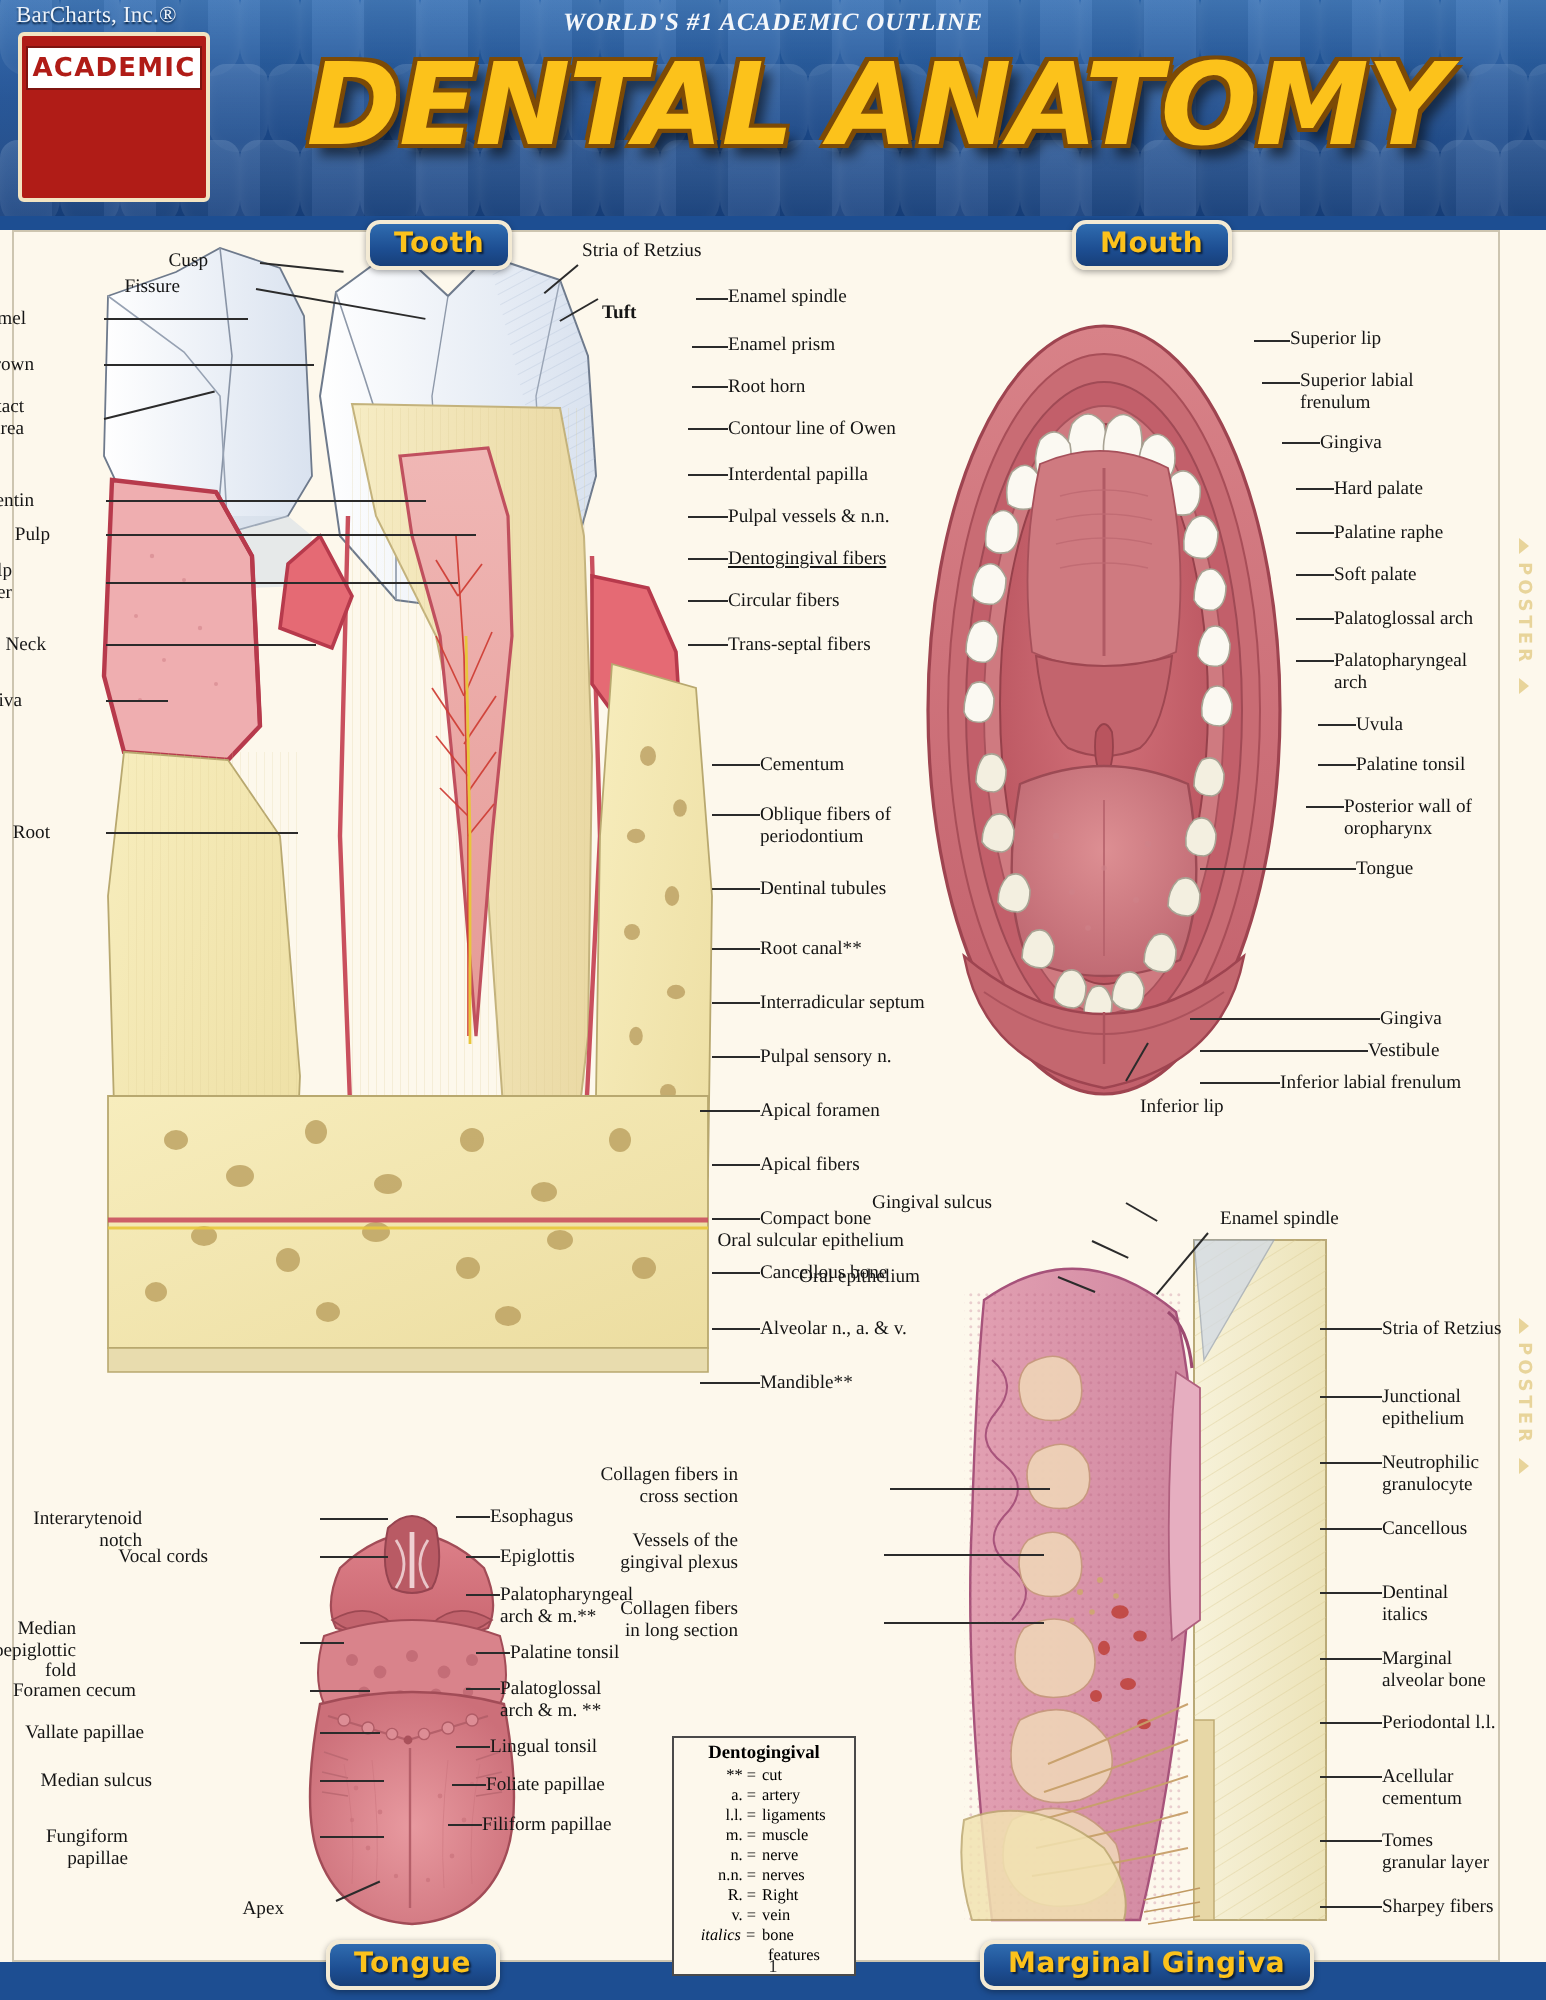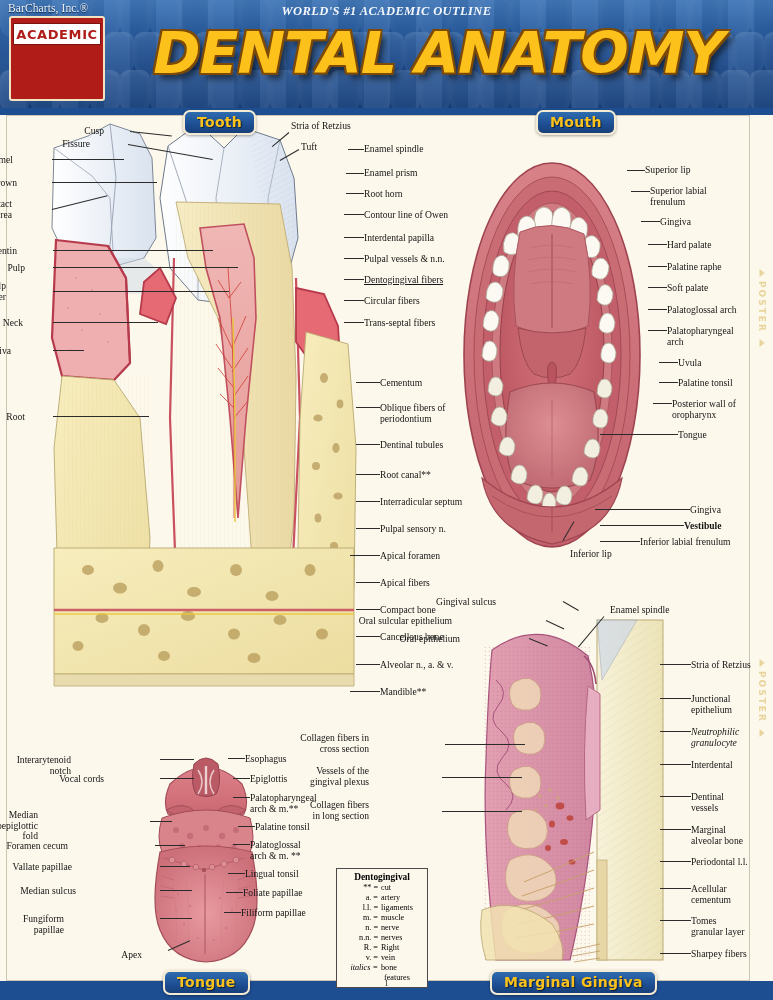--- a/index.html
+++ b/index.html
@@ -700,21 +700,21 @@
 chamber</div>
       <div class="lead" style="left: 53px; top: 291px; width: 176px;"></div>
       <div class="lbl r" style="left: auto; top: 318px; right: 750px;">Neck</div>
       <div class="lead" style="left: 53px; top: 322px; width: 105px;"></div>
       <div class="lbl r" style="left: auto; top: 346px; right: 762px;">Gingiva</div>
       <div class="lead" style="left: 53px; top: 350px; width: 31px;"></div>
       <div class="lbl r" style="left: auto; top: 412px; right: 748px;">Root</div>
       <div class="lead" style="left: 53px; top: 416px; width: 96px;"></div>
       <div class="lbl c" style="left: 291px; top: 121px;">Stria of Retzius</div>
       <div class="lead" style="left: 289px; top: 132px; width: 22px; transform: rotate(140deg);"></div>
-      <div class="lbl c" style="left: 301px; top: 142px;">Tuft</div>
+      <div class="lbl c" style="left: 301px; top: 152px; font-weight: bold;">Tuft</div>
       <div class="lead" style="left: 299px; top: 149px; width: 22px; transform: rotate(150deg);"></div>
       <div class="lbl" style="left: 364px; top: 144px;">Enamel spindle</div>
       <div class="lead" style="left: 348px; top: 149px; width: 16px;"></div>
       <div class="lbl" style="left: 364px; top: 168px;">Enamel prism</div>
       <div class="lead" style="left: 346px; top: 173px; width: 18px;"></div>
       <div class="lbl" style="left: 364px; top: 189px;">Root horn</div>
       <div class="lead" style="left: 346px; top: 193px; width: 18px;"></div>
       <div class="lbl" style="left: 364px; top: 210px;">Contour line of Owen</div>
       <div class="lead" style="left: 344px; top: 214px; width: 20px;"></div>
       <div class="lbl" style="left: 364px; top: 233px;">Interdental papilla</div>
@@ -774,21 +774,21 @@
       <div class="lead" style="left: 659px; top: 362px; width: 19px;"></div>
       <div class="lbl" style="left: 678px; top: 378px;">Palatine tonsil</div>
       <div class="lead" style="left: 659px; top: 382px; width: 19px;"></div>
       <div class="lbl" style="left: 672px; top: 399px;">Posterior wall of
 oropharynx</div>
       <div class="lead" style="left: 653px; top: 403px; width: 19px;"></div>
       <div class="lbl" style="left: 678px; top: 430px;">Tongue</div>
       <div class="lead" style="left: 600px; top: 434px; width: 78px;"></div>
       <div class="lbl" style="left: 690px; top: 505px;">Gingiva</div>
       <div class="lead" style="left: 595px; top: 509px; width: 95px;"></div>
-      <div class="lbl" style="left: 684px; top: 521px; font-weight: bold;">Vestibule</div>
+      <div class="lbl" style="left: 684px; top: 521px;">Vestibule</div>
       <div class="lead" style="left: 600px; top: 525px; width: 84px;"></div>
       <div class="lbl" style="left: 640px; top: 537px;">Inferior labial frenulum</div>
       <div class="lead" style="left: 600px; top: 541px; width: 40px;"></div>
       <div class="lbl" style="left: 570px; top: 549px;">Inferior lip</div>
       <div class="lead" style="left: 563px; top: 540px; width: 22px; transform: rotate(-60deg);"></div>
       <div class="lbl r" style="left: auto; top: 755px; right: 702px;">Interarytenoid notch</div>
       <div class="lead" style="left: 160px; top: 759px; width: 34px;"></div>
       <div class="lbl r" style="left: auto; top: 774px; right: 669px;">Vocal cords</div>
       <div class="lead" style="left: 160px; top: 778px; width: 34px;"></div>
       <div class="lbl r" style="left: auto; top: 810px; right: 735px;">Median
@@ -837,27 +837,27 @@
       <div class="lbl r" style="left: auto; top: 800px; right: 404px;">Collagen fibers
 in long section</div>
       <div class="lead" style="left: 442px; top: 811px; width: 80px;"></div>
       <div class="lbl" style="left: 610px; top: 605px;">Enamel spindle</div>
       <div class="lead" style="left: 604px; top: 616px; width: 40px; transform: rotate(130deg);"></div>
       <div class="lbl" style="left: 691px; top: 660px;">Stria of Retzius</div>
       <div class="lead" style="left: 660px; top: 664px; width: 31px;"></div>
       <div class="lbl" style="left: 691px; top: 694px;">Junctional
 epithelium</div>
       <div class="lead" style="left: 660px; top: 698px; width: 31px;"></div>
-      <div class="lbl" style="left: 691px; top: 727px; font-style: italic;">Neutrophilic
+      <div class="lbl" style="left: 691px; top: 727px;">Neutrophilic
 granulocyte</div>
       <div class="lead" style="left: 660px; top: 731px; width: 31px;"></div>
-      <div class="lbl" style="left: 691px; top: 760px;">Interdental</div>
+      <div class="lbl" style="left: 691px; top: 760px;">Cancellous</div>
       <div class="lead" style="left: 660px; top: 764px; width: 31px;"></div>
       <div class="lbl" style="left: 691px; top: 792px;">Dentinal
-vessels</div>
+italics</div>
       <div class="lead" style="left: 660px; top: 796px; width: 31px;"></div>
       <div class="lbl" style="left: 691px; top: 825px;">Marginal
 alveolar bone</div>
       <div class="lead" style="left: 660px; top: 829px; width: 31px;"></div>
       <div class="lbl" style="left: 691px; top: 857px;">Periodontal l.l.</div>
       <div class="lead" style="left: 660px; top: 861px; width: 31px;"></div>
       <div class="lbl" style="left: 691px; top: 884px;">Acellular
 cementum</div>
       <div class="lead" style="left: 660px; top: 888px; width: 31px;"></div>
       <div class="lbl" style="left: 691px; top: 916px;">Tomes

